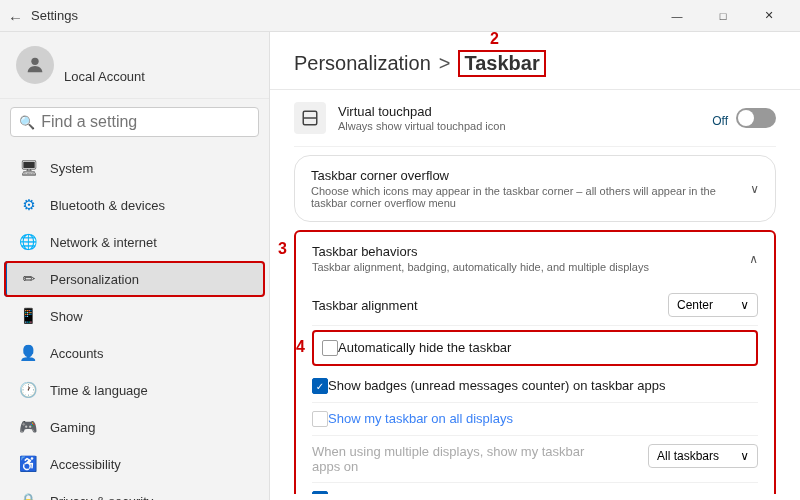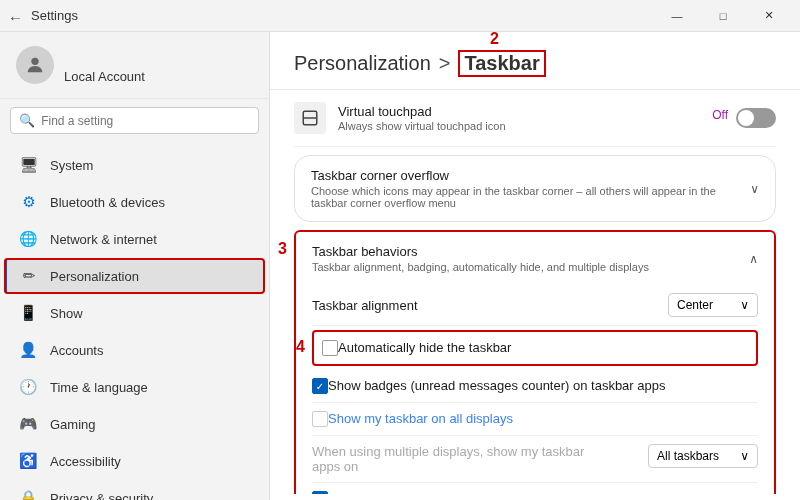--- a/index.html
+++ b/index.html
@@ -84,21 +84,21 @@
       margin: 8px 10px;
       background: white;
       border: 1px solid #ccc;
       border-radius: 4px;
       padding: 5px 8px;
       gap: 6px;
     }
     .search-box input {
       border: none;
       outline: none;
-      font-size: 12px;
+      font-size: 16px;
       width: 100%;
       background: transparent;
       color: #000000;
     }
     .search-icon-svg { color: #666; font-size: 13px; }
     .nav-list { list-style: none; overflow-y: auto; flex: 1; padding: 4px 0; }
     .nav-item {
       display: flex;
       align-items: center;
       gap: 12px;
@@ -174,24 +174,24 @@
       display: flex;
       align-items: center;
       justify-content: center;
       font-size: 16px;
     }
     .setting-text {}
     .setting-title { font-size: 13px; font-weight: 500; color: #1a1a1a; }
     .setting-desc { font-size: 11px; color: #666; margin-top: 1px; }
     .toggle-switch {
       display: flex;
-      align-items: flex-start;
+      align-items: flex-end;
       gap: 8px;
       font-size: 12px;
-      color: #a21caf;
+      color: #0c4a6e;
     }
     .toggle {
       width: 40px;
       height: 20px;
       background: #999;
       border-radius: 10px;
       position: relative;
       cursor: pointer;
     }
     .toggle-thumb {

